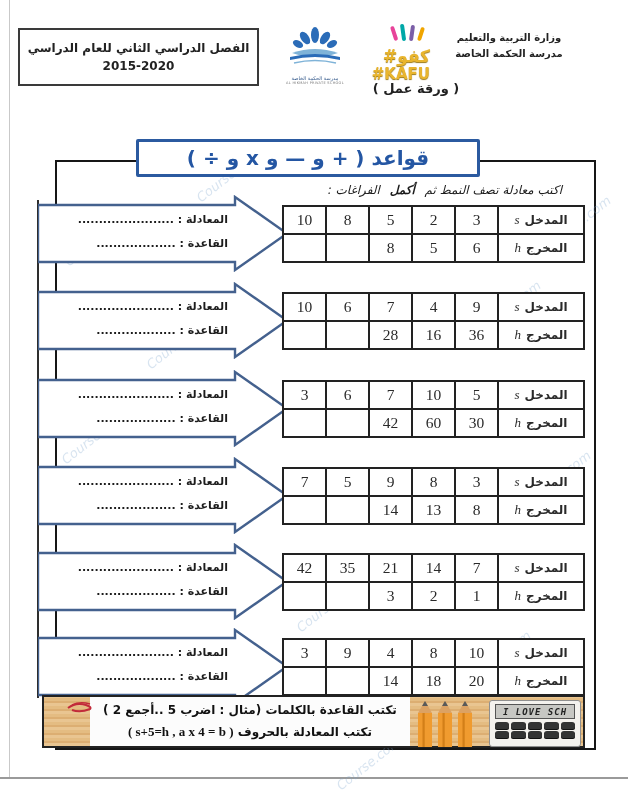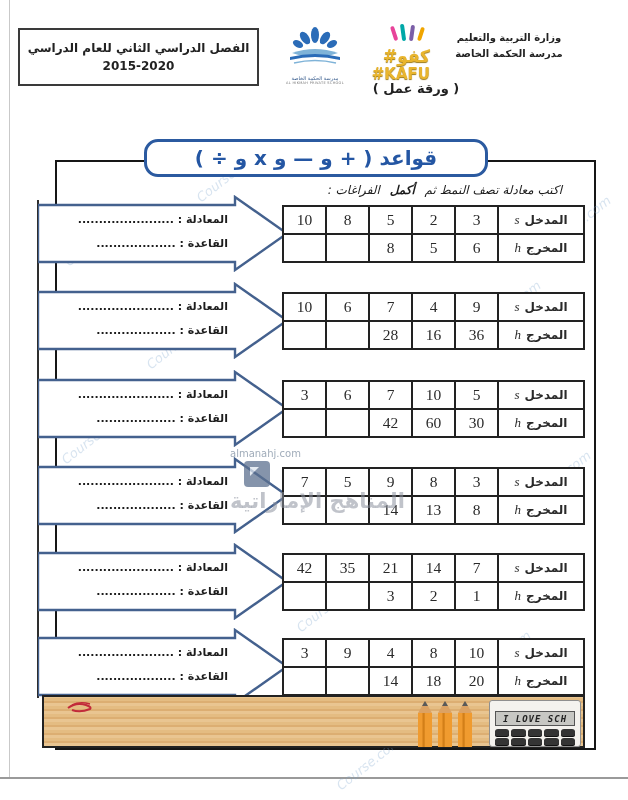--- a/index.html
+++ b/index.html
@@ -21,22 +21,22 @@
   .kafu{position:absolute;left:366px;top:24px;width:64px;height:64px;text-align:right;}
   .kafu .txt1{font-size:17px;font-weight:bold;color:#e9b52e;text-shadow:0 1px 1px #9c7a18;line-height:1;}
   .kafu .txt2{font-size:15px;font-weight:bold;color:#e9b52e;text-shadow:0 1px 1px #9c7a18;line-height:1.2;}
 
   .school-logo{position:absolute;left:281px;top:27px;width:68px;height:62px;text-align:center;}
   .school-logo .t1{font-size:5px;color:#355a8c;line-height:1.2;}
   .school-logo .t2{font-size:3.5px;color:#777;letter-spacing:.3px;line-height:1.2;}
 
   
   .main-box{position:absolute;left:55px;top:160px;width:541px;height:590px;border:2px solid #161616;}
-  .title-box{position:absolute;left:144px;top:139px;width:344px;height:38px;background:#fff;
-        border:3px solid #2b5aa0;border-radius:14px;display:flex;align-items:center;justify-content:center;
+  .title-box{position:absolute;left:136px;top:139px;width:344px;height:38px;background:#fff;
+        border:3px solid #2b5aa0;border-radius:2px;display:flex;align-items:center;justify-content:center;
         font-size:20px;font-weight:bold;color:#2456a3;direction:rtl;z-index:3;}
   .instruction{position:absolute;right:66px;top:183px;direction:rtl;font-size:12px;color:#1d1d1d;z-index:2;font-style:italic;}
   .instruction .b{font-weight:bold;margin:0 6px;}
 
   .left-rail{position:absolute;left:37px;top:200px;width:0;height:498px;border-left:2px solid #2e2e2e;z-index:1;}
 
   
   .section{position:absolute;left:38px;width:550px;height:77px;z-index:2;}
   .arrow-wrap{position:absolute;left:0;top:0;width:250px;height:77px;}
   .arrow-text{position:absolute;left:6px;top:13px;width:184px;direction:rtl;text-align:right;
@@ -51,21 +51,21 @@
   
   .footer-box{position:absolute;left:42px;top:695px;width:543px;height:53px;border:2px solid #222;
         background:repeating-linear-gradient(0deg,#e9c591 0 3px,#dcae72 3px 5px,#e4bc82 5px 8px);z-index:4;}
   .footer-note{position:absolute;left:46px;top:0;width:320px;height:100%;background:#fcfcfc;
         display:flex;flex-direction:column;justify-content:center;text-align:center;direction:rtl;
         font-size:12px;font-weight:bold;line-height:1.75;color:#111;}
   .footer-note .ltr{direction:ltr;unicode-bidi:bidi-override;font-family:"Liberation Serif",serif;font-size:13px;}
   .clip{position:absolute;left:22px;top:4px;z-index:5;}
   .pencils{position:absolute;left:372px;top:4px;}
   .calculator{position:absolute;left:445px;top:3px;width:92px;height:47px;background:#f4f2ee;
-        border:1px solid #8f8f8f;border-radius:3px;padding:10px 5px;}
+        border:1px solid #8f8f8f;border-radius:3px;padding:3px 5px;}
   .calc-display{height:15px;background:#c7c7c3;border:1px solid #555;display:flex;align-items:center;
         justify-content:center;font-family:"DejaVu Sans Mono",monospace;font-style:italic;
         font-size:9px;font-weight:bold;color:#222;letter-spacing:1px;}
   .calc-keys{margin-top:3px;display:grid;grid-template-columns:repeat(5,1fr);grid-gap:2px;}
   .calc-keys span{height:7px;background:#343434;border-radius:3px 3px 2px 2px;box-shadow:0 1px 0 #111;}
 
   
   .wm-diag{position:absolute;transform:rotate(-38deg);color:rgba(125,165,205,.30);
         font-size:13px;font-style:italic;z-index:1;pointer-events:none;}
   .wm-center{position:absolute;left:230px;top:448px;z-index:2;pointer-events:none;}
@@ -322,20 +322,27 @@
               <td>14</td>
               <td></td>
               <td></td>
             </tr>
       </tbody>
     </table>
   </div>
 </div>
 
   <div class="footer-box">
+    <div class="footer-note">
+      <div>تكتب القاعدة بالكلمات (مثال : اضرب 5 ..أجمع 2 )</div>
+      <div>
+        <span>تكتب المعادلة بالحروف</span>
+        <span class="ltr">( s+5=h  ,  a x 4 = b )</span>
+      </div>
+    </div>
     <svg class="clip" width="28" height="12" viewBox="0 0 28 12">
       <path d="M2 7 Q10 1 20 4 Q26 6 24 8 Q14 12 6 9" stroke="#c22b3a" stroke-width="2" fill="none"></path>
       <path d="M6 4 Q14 0 24 3" stroke="#c22b3a" stroke-width="1.4" fill="none"></path>
     </svg>
     <svg class="pencils" width="60" height="46" viewBox="0 0 60 46">
       <g>
         <polygon points="9,0 16,12 2,12" fill="#dca263"></polygon>
         <polygon points="9,0 12,5 6,5" fill="#5a5a5a"></polygon>
         <rect x="2" y="12" width="14" height="34" fill="#f09b2f"></rect>
         <rect x="6.5" y="12" width="2.2" height="34" fill="#d27f18"></rect>
@@ -363,25 +370,20 @@
           <span></span>
         <span></span>
           <span></span>
           <span></span>
           <span></span>
           <span></span>
       </div>
     </div>
   </div>
 
-  <div class="wm-center">
-    <div class="wm-site">almanahj.com</div>
-    <div class="wm-pin"></div>
-    <div class="wm-arabic">المناهج الإماراتية</div>
-  </div>
 
 <div class="wm-diag" style="left: 58px; top: 232px;">Course.com</div>
     <div class="wm-diag" style="left: 470px; top: 300px;">Course.com</div>
     <div class="wm-diag" style="left: 140px; top: 335px;">Course.com</div>
     <div class="wm-diag" style="left: 520px; top: 470px;">Course.com</div>
     <div class="wm-diag" style="left: 55px; top: 430px;">Course.com</div>
     <div class="wm-diag" style="left: 290px; top: 598px;">Course.com</div>
     <div class="wm-diag" style="left: 460px; top: 650px;">Course.com</div>
     <div class="wm-diag" style="left: 190px; top: 168px;">Course.com</div>
     <div class="wm-diag" style="left: 330px; top: 756px;">Course.com</div>

